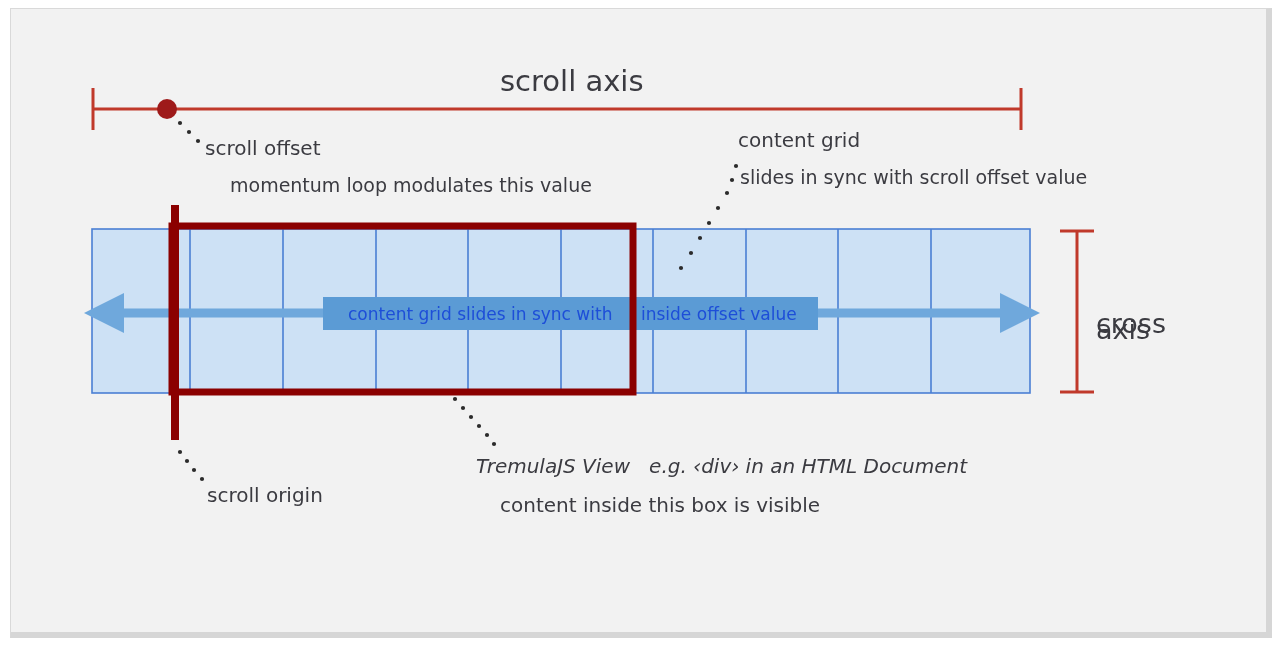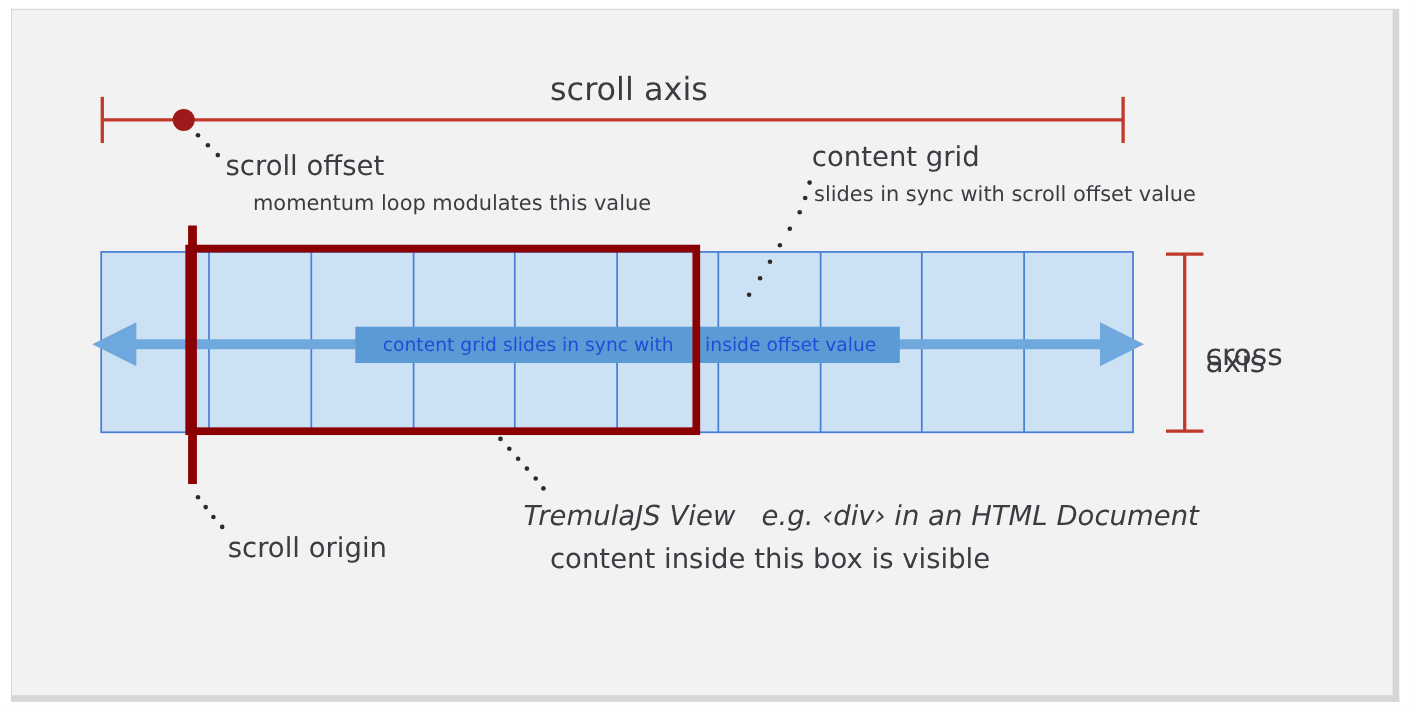--- a/index.html
+++ b/index.html
@@ -40,21 +40,21 @@
     height: 646px;
   }
   svg#diagram { position: absolute; left: 0; top: 0; }
 
   .txt {
     position: absolute;
     color: #3b3b41;
     white-space: pre;
     line-height: 1.05;
   }
-  .t-big  { font-size: 25px; }
+  .t-big  { font-size: 20px; }
   .t-med  { font-size: 27px; }
   .t-small{ font-size: 19px; }
   .t-title{ font-size: 29px; }
 
   .barlabel {
     position: absolute;
     color: #1d4ed8;
     font-size: 17px;
     white-space: pre;
     font-weight: 500;

